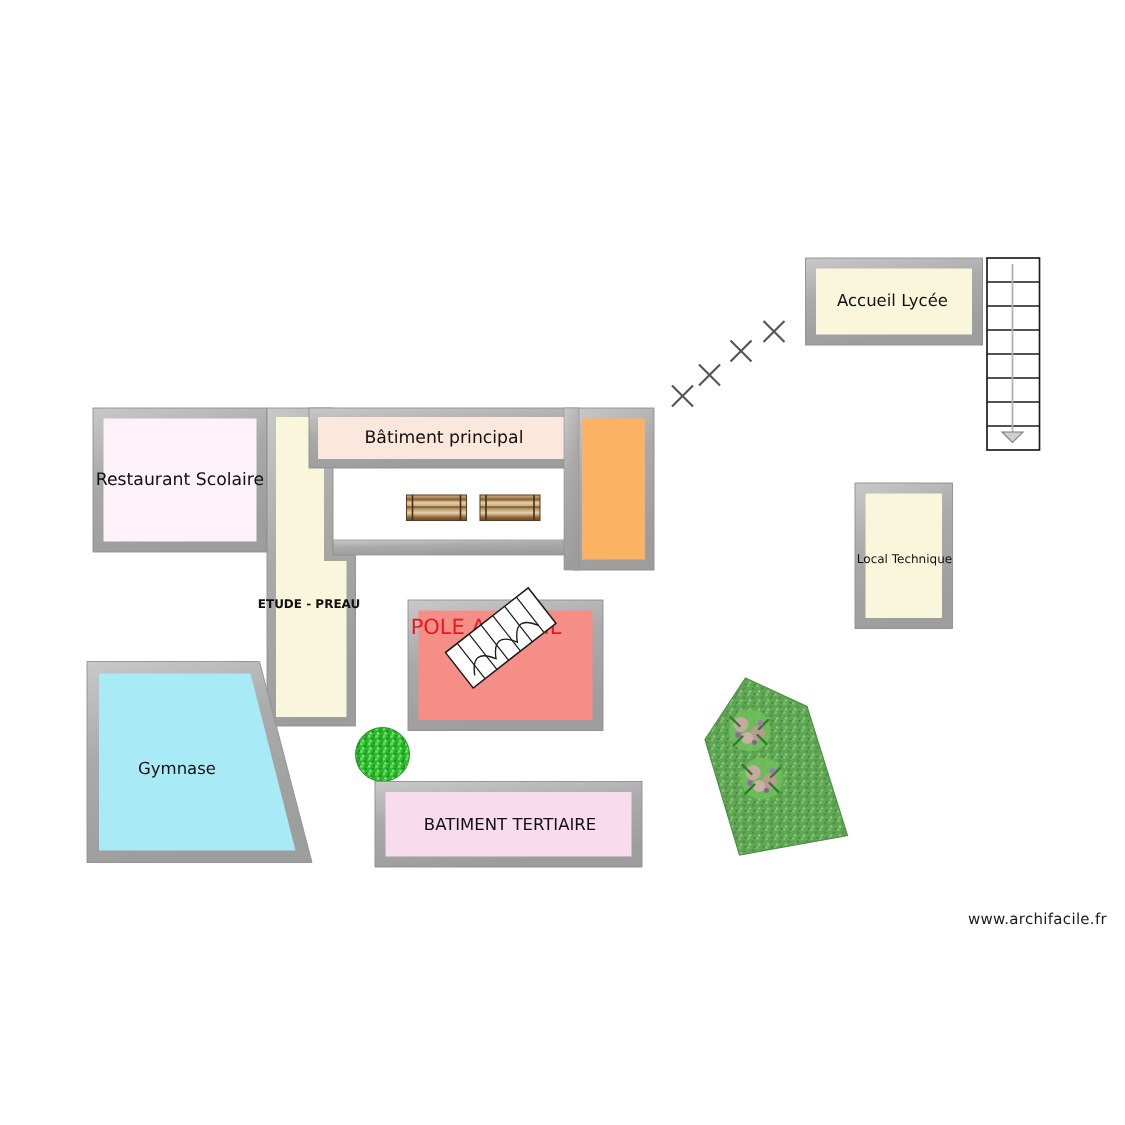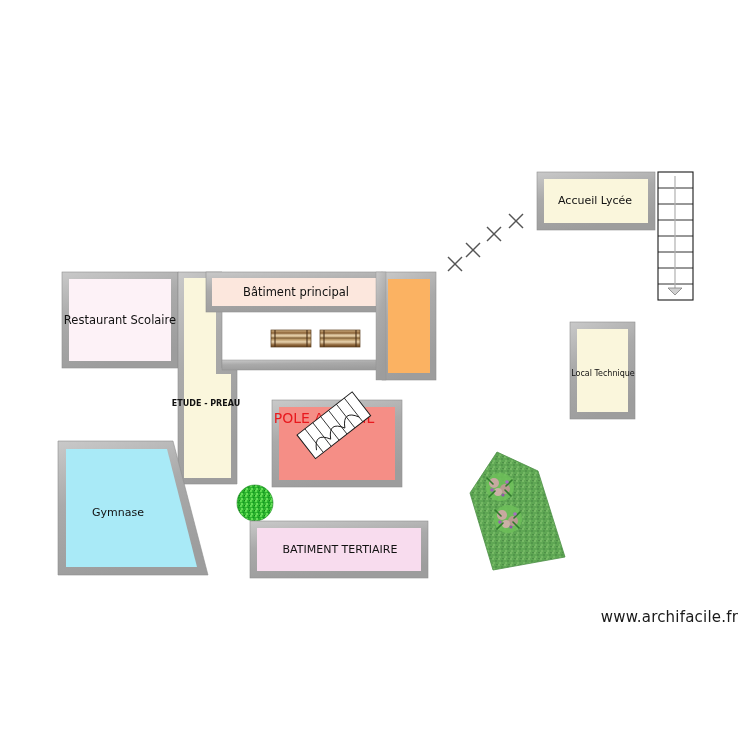--- a/index.html
+++ b/index.html
@@ -24,21 +24,21 @@
   }
   .room-label {
     font-family: "DejaVu Sans", sans-serif;
     dominant-baseline: middle;
   }
   #watermark {
     position: absolute;
     right: 12px;
     top: 608px;
     font-family: "DejaVu Sans", sans-serif;
-    font-size: 15px;
+    font-size: 10px;
     color: #1a1a1a;
     letter-spacing: 0.2px;
     user-select: none;
   }
 </style>
 </head>
 <body>
 
 <svg id="plan-canvas" viewBox="0 0 750 750" xmlns="http://www.w3.org/2000/svg">
 

